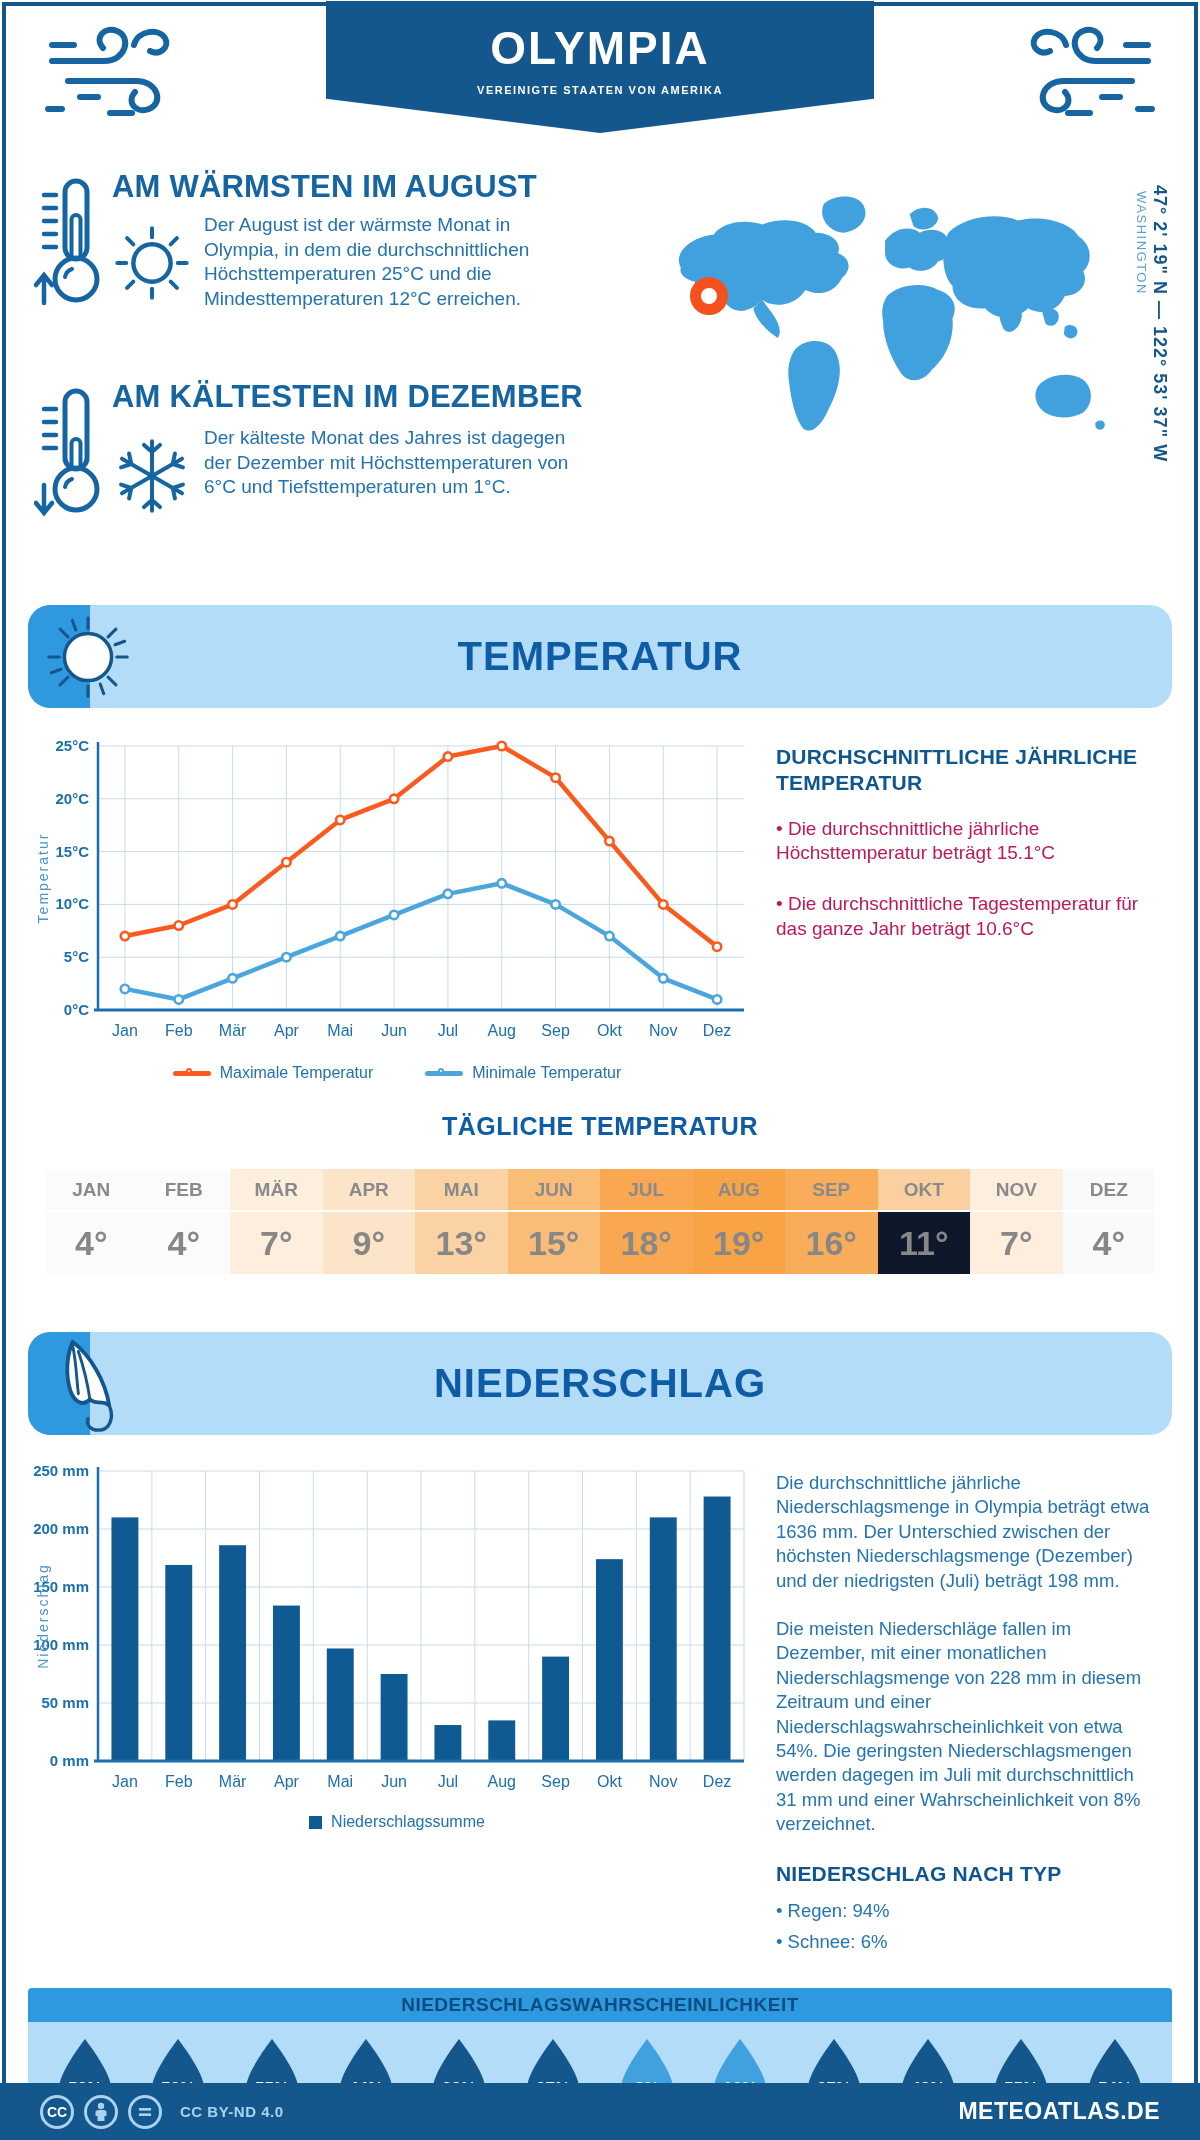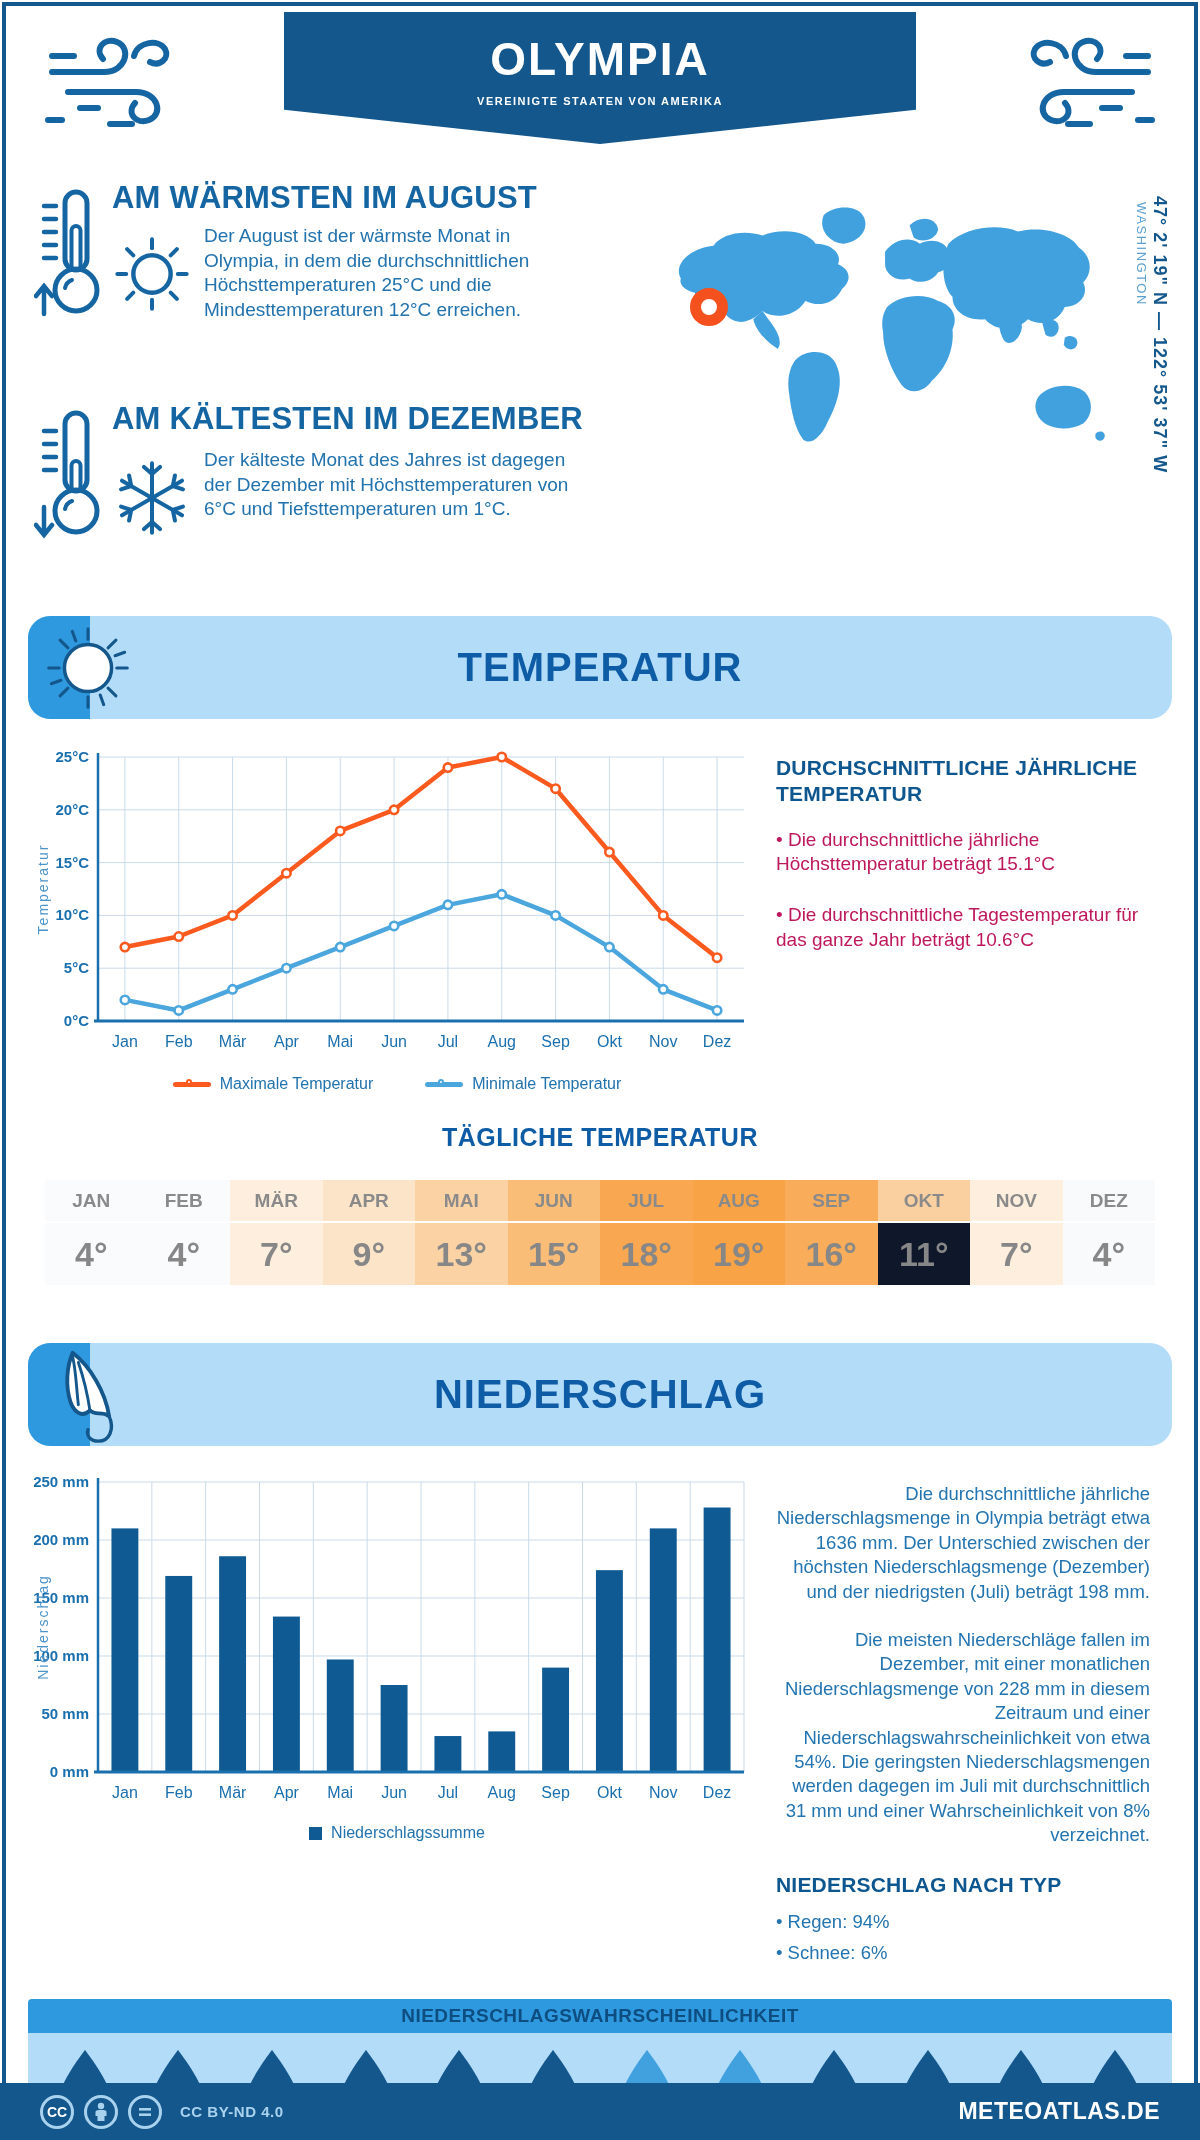--- a/index.html
+++ b/index.html
@@ -2,33 +2,33 @@
 <html><head>
 <meta charset="utf-8">
 <style>
   * { margin:0; padding:0; box-sizing:border-box; }
   body { background:#ffffff; font-family:"Liberation Sans","DejaVu Sans",sans-serif; }
   .page { position:relative; width:1200px; height:2140px; background:#fff; overflow:hidden; margin:0 auto; }
   .frame { position:absolute; inset:2px; border:4px solid #14578c; pointer-events:none; z-index:5; }
 
   
   .header { position:relative; height:132px; }
-  .title-banner { position:relative; width:632px; margin:12px auto; height:132px; background:#14578c;
+  .title-banner { position:relative; width:548px; margin:1px auto; height:132px; background:#14578c;
     clip-path:polygon(0 0,100% 0,100% 74%,50% 100%,0 74%); text-align:center; z-index:2; }
   .title-banner h1 { color:#fff; font-size:46px; font-weight:700; letter-spacing:2px; padding-top:20px; }
   .title-banner .sub { color:#fff; font-size:11px; font-weight:700; letter-spacing:1.5px; margin-top:9px; }
   .wind { position:absolute; top:20px; width:150px; height:100px; }
   .wind.left { left:38px; }
   .wind.right { right:38px; transform:scaleX(-1); }
 
   
   .intro { position:relative; height:458px; }
   .highlight { position:absolute; left:34px; width:560px; display:grid; grid-template-columns:78px 92px 1fr; }
   .highlight.warm { top:36px; }
-  .highlight.cold { top:257px; }
+  .highlight.cold { top:246px; }
   .highlight h2 { grid-column:2/4; color:#1565a3; font-size:31px; font-weight:700; letter-spacing:0.2px; margin-bottom:8px; }
   .highlight .thermo { grid-column:1; grid-row:1/3; margin-top:4px; }
   .highlight .mini-icon { grid-column:2; grid-row:2; margin-top:10px; }
   .highlight p { grid-column:3; grid-row:2; color:#2272ae; font-size:19px; line-height:1.3; padding-right:10px; }
 
   .map-wrap { position:absolute; right:78px; top:40px; width:480px; height:300px; }
   .map-marker { position:absolute; left:48px; top:104px; width:38px; height:38px; border:11px solid #f4511e; border-radius:50%; background:#fff; }
   .geo { position:absolute; right:30px; top:52px; display:flex; }
   .geo .region { writing-mode:vertical-rl; color:#5ba0cf; font-size:13px; font-weight:400; letter-spacing:1.5px; padding-top:6px; }
   .geo .coord { writing-mode:vertical-rl; color:#14578c; font-size:18px; font-weight:700; letter-spacing:1px; }
@@ -44,21 +44,21 @@
   .split { display:flex; padding:24px 26px 0 34px; gap:16px; }
   .chart-col { width:726px; }
   .legend { display:flex; justify-content:center; gap:52px; margin-top:8px; align-items:center; }
   .legend .item { display:flex; align-items:center; gap:9px; color:#2272ae; font-size:16px; }
   .lg-line { position:relative; width:38px; height:5px; border-radius:3px; display:inline-block; }
   .lg-dot { position:absolute; left:13px; top:-2.5px; width:6px; height:6px; background:#fff; border:2.5px solid #000; border-radius:50%; }
   .lg-sq { width:13px; height:13px; display:inline-block; }
   .aside-col { flex:1; padding-top:12px; padding-right:24px; }
   .aside-col h3 { color:#0e568f; font-size:21px; font-weight:700; line-height:1.25; margin-bottom:20px; letter-spacing:0.2px; }
   .aside-col p.bullet { color:#be185d; font-size:19px; line-height:1.3; margin-bottom:26px; }
-  .aside-col p.para { color:#2374b0; font-size:18.5px; line-height:1.32; margin-bottom:24px;text-align:right; }
+  .aside-col p.para { color:#2374b0; font-size:18.5px; line-height:1.32; margin-bottom:24px; }
   .aside-col .type-title { margin-top:2px; margin-bottom:10px; }
   .aside-col p.type-bullet { color:#2374b0; font-size:18.5px; line-height:1.55; margin-bottom:2px; }
 
   
   .daily-title { text-align:center; color:#0e5ca6; font-size:25px; font-weight:700; letter-spacing:0.5px; margin-top:30px; }
   .daily-table { display:grid; grid-template-columns:repeat(12,1fr); margin:28px 45px 0; }
   .daily-cell .m { height:43px; display:flex; align-items:center; justify-content:center;
     font-size:19px; font-weight:700; color:#8a8a8a; border-bottom:2px solid #fff; }
   .daily-cell .v { height:62px; display:flex; align-items:center; justify-content:center;
     font-size:34px; font-weight:700; color:#878787; }

